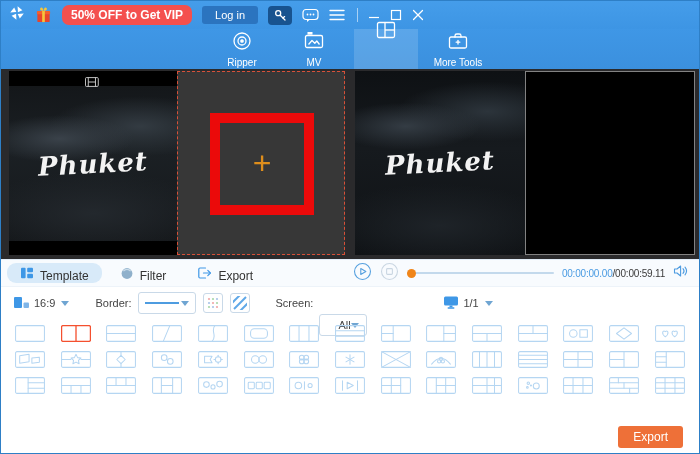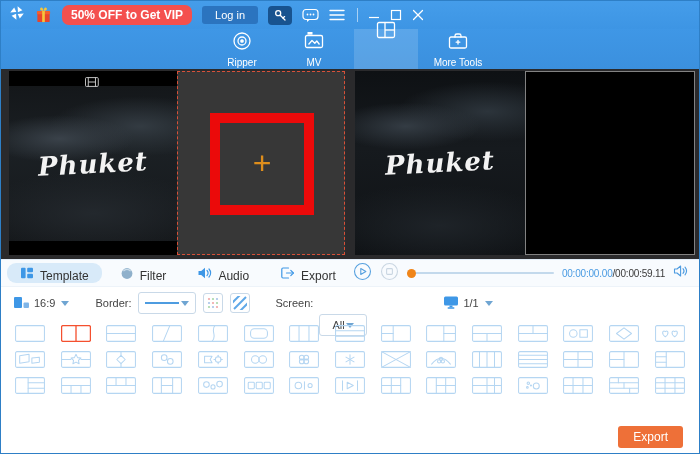--- a/index.html
+++ b/index.html
@@ -56,21 +56,21 @@
   .timecode{font-size:10px;letter-spacing:-0.2px;white-space:nowrap;}
   .timecode .cur{color:#4A9BE2;}
   .timecode .tot{color:#3A3A3A;}
 
   
   .toolbar{height:32px;background:#fff;border-top:1px solid #EDF3F9;display:flex;align-items:center;padding:0 12px;font-size:11px;color:#444;}.tspace-m{width:26px;}.tspace-l{width:76px;}
   .ddl{box-sizing:border-box;border:1px solid #C9D9E8;border-radius:3px;background:#fff;display:flex;align-items:center;}
   .line-dd{width:58px;height:22px;padding:0 6px;justify-content:space-between;margin-left:6px;}
   .line-sample{width:34px;height:2px;background:#4E9CE0;}
   .sq-btn{box-sizing:border-box;width:20px;height:20px;border:1px solid #C9D9E8;border-radius:3px;margin-left:7px;display:flex;align-items:center;justify-content:center;background:#fff;}
-  .all-dd{width:48px;height:22px;padding:0 12px;justify-content:space-between;margin-left:6px;margin-top:44px;}
+  .all-dd{width:48px;height:22px;padding:0 18px;justify-content:space-between;margin-left:6px;margin-top:44px;}
   .caret{width:0;height:0;border-left:4px solid transparent;border-right:4px solid transparent;border-top:5px solid #6FA5D2;display:inline-block;}
   .lbl{margin-left:4px;}
 
   
   .grid{padding:6px 14px 0 14px;background:#fff;}
   .tpl-row{display:flex;justify-content:space-between;margin-bottom:9px;}
   .tpl{width:30px;height:17px;}
   .tpl svg{width:30px;height:17px;display:block;fill:none;stroke:#B5D6F2;stroke-width:1.1;stroke-linejoin:round;stroke-linecap:round;}
   .tpl.sel svg{stroke:#F4502F;stroke-width:1.4;}
 
@@ -244,30 +244,20 @@
     </div>
     <div class="ptab">
       <span><svg width="14" height="14" viewBox="0 0 14 14">
             <circle cx="7" cy="7.5" r="5.4" fill="#8FB0CB"></circle>
             <path d="M3.4,5.2 A4.4,4.4 0 0 1 10.6,5.2" stroke="#C9DBE9" stroke-width="1.2" fill="none"></path>
           </svg></span>
       <span>Filter</span>
     </div>
     <div class="ptab">
       <span><svg width="15" height="14" viewBox="0 0 15 14">
-            <path d="M1.5,5 H4.2 L8,1.8 V12.2 L4.2,9 H1.5 Z" fill="#3E97E6"></path>
-            <g stroke="#3E97E6" stroke-width="1.2" fill="none" stroke-linecap="round">
-              <path d="M10,4.5 A3.4,3.4 0 0 1 10,9.5"></path>
-              <path d="M12,3 A5.8,5.8 0 0 1 12,11"></path>
-            </g>
-          </svg></span>
-      <span>Audio</span>
-    </div>
-    <div class="ptab">
-      <span><svg width="15" height="14" viewBox="0 0 15 14">
             <g stroke="#3E97E6" stroke-width="1.2" fill="none" stroke-linecap="round" stroke-linejoin="round">
               <path d="M8.5,2 H3 Q1.8,2 1.8,3.2 V10.8 Q1.8,12 3,12 H8.5"></path>
               <path d="M6.5,7 H13.2"></path>
               <path d="M10.8,4.4 L13.4,7 L10.8,9.6"></path>
             </g>
           </svg></span>
       <span>Export</span>
     </div>
 
     <div class="playback">

